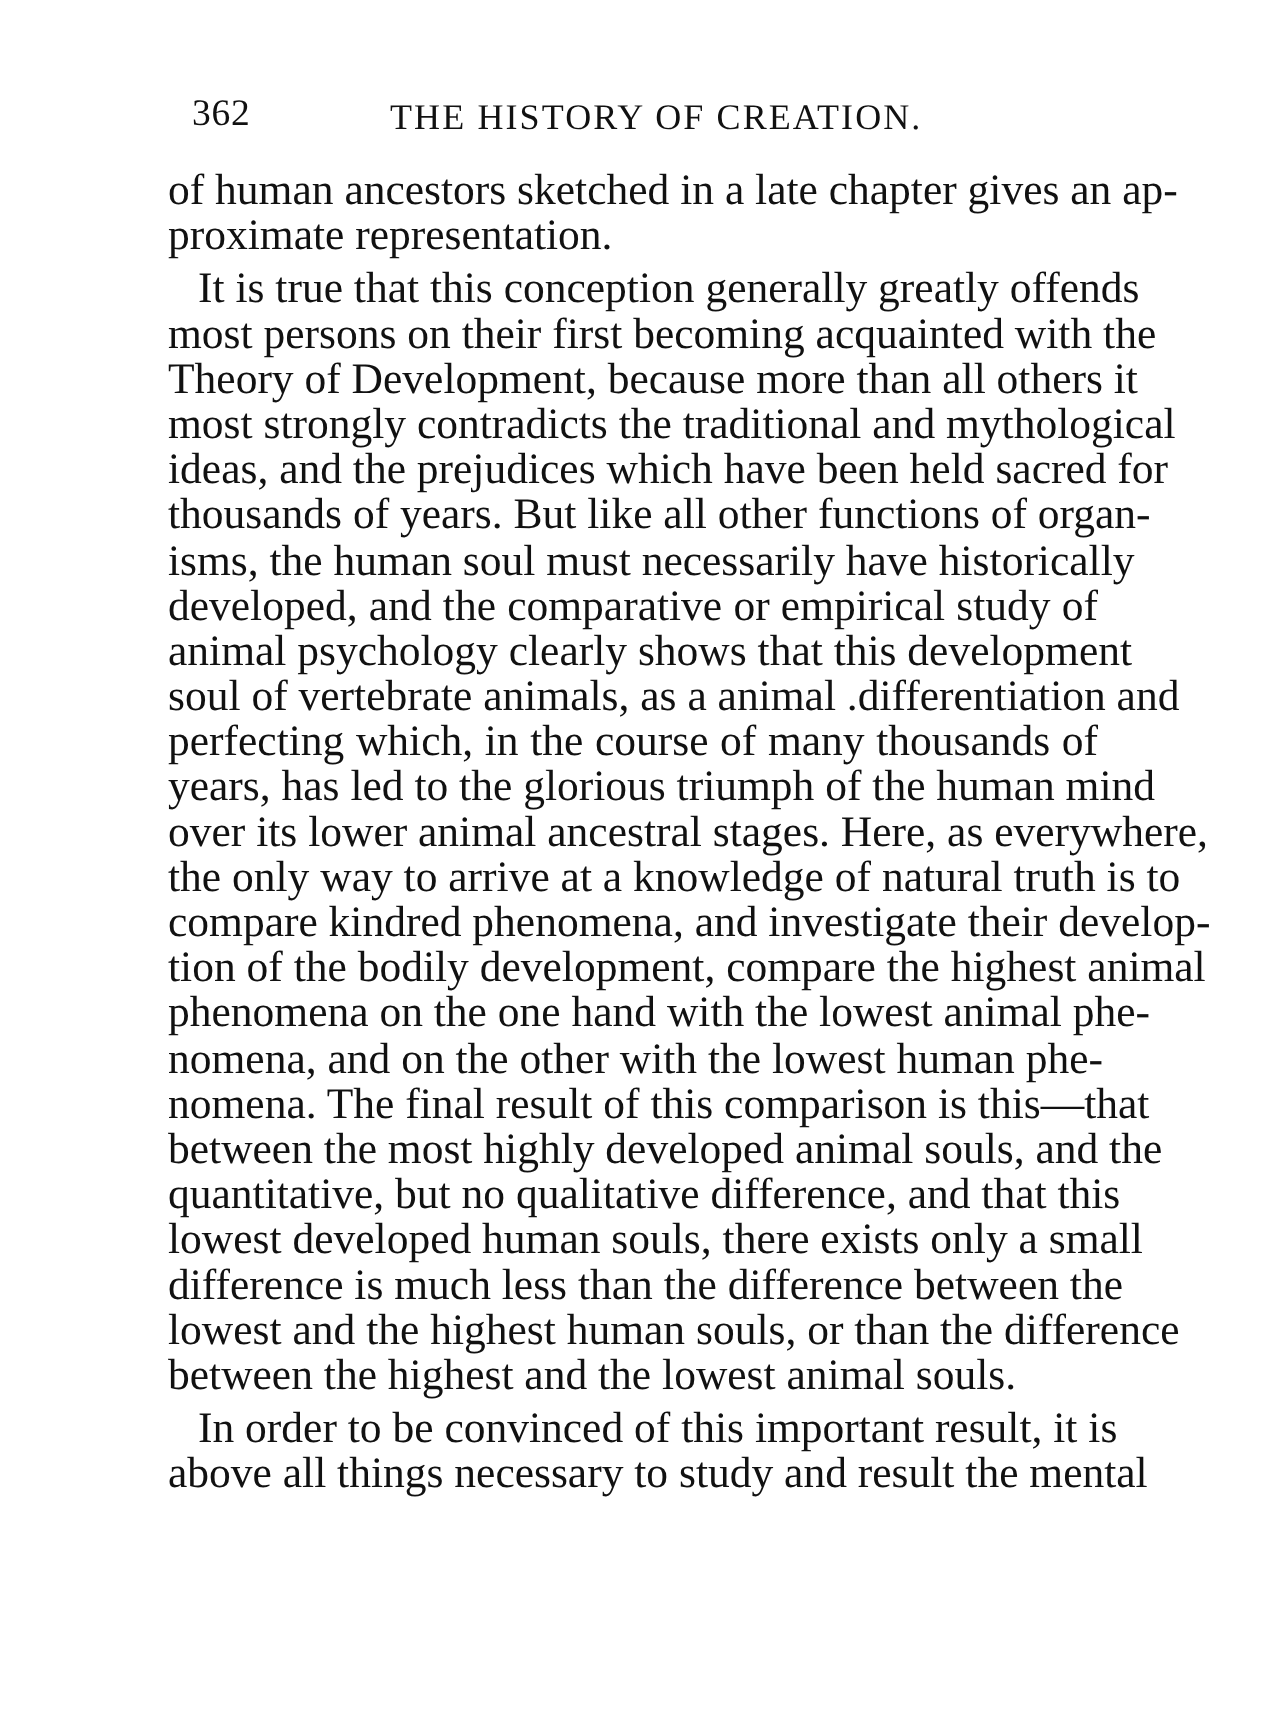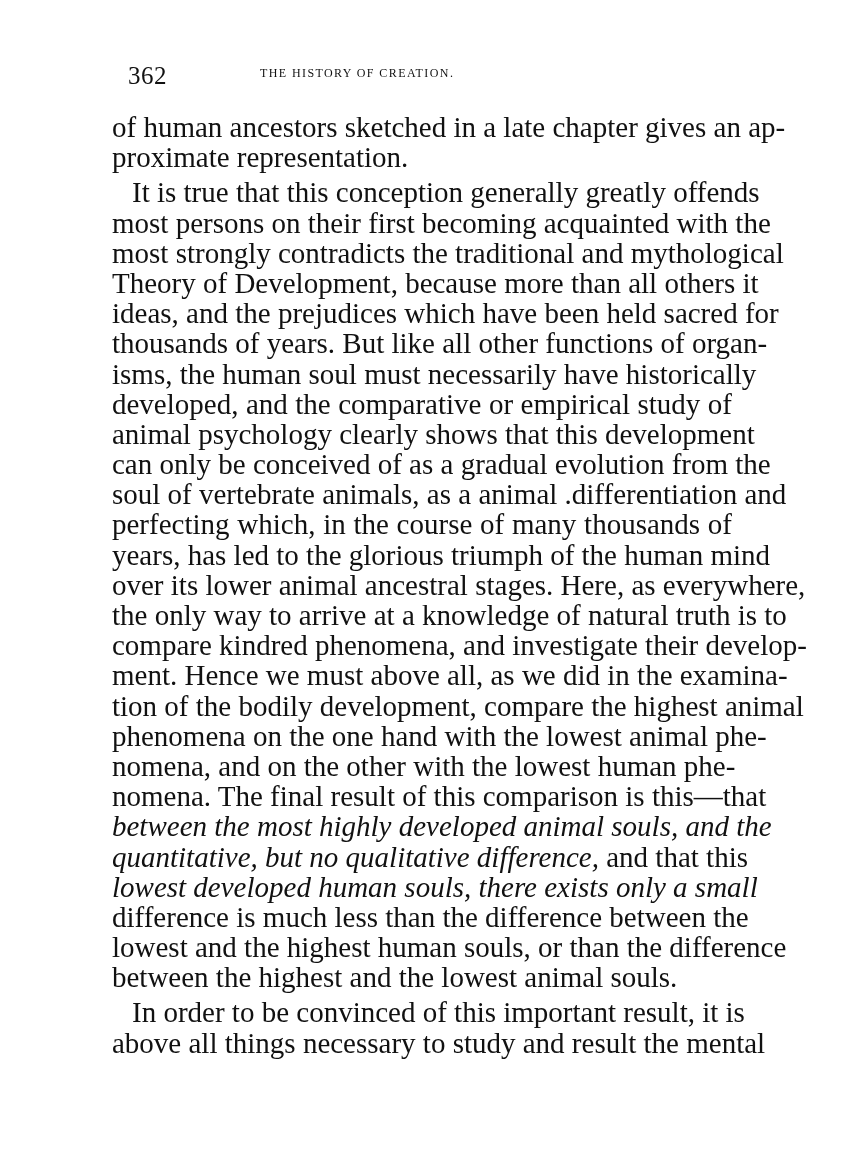--- a/index.html
+++ b/index.html
@@ -1,28 +1,28 @@
 <!DOCTYPE html>
 <html><head>
 <meta charset="utf-8">
 <style>
   html, body { margin: 0; padding: 0; background: #ffffff; }
   body { width: 850px; height: 1150px; position: relative; overflow: hidden;
          font-family: "Liberation Serif", "DejaVu Serif", serif; color: #111; }
   .page { position: absolute; left: 0; top: 0; width: 850px; height: 1150px; background: #fff; }
   .header { position: absolute; left: 112px; top: 62px; width: 620px; height: 30px; margin-left: 16px; }
   .page-number { position: absolute; left: 0; top: 0; font-size: 25px; letter-spacing: 0.5px; }
-  .running-head { position: absolute; left: 132px; top: 4px; font-size: 12px; letter-spacing: 1.4px; font-weight: normal; }
+  .running-head { position: absolute; left: 132px; top: 4px; font-size: 24px; letter-spacing: 1.4px; font-weight: normal; }
   .body-text { position: absolute; left: 112px; top: 112px; width: 620px; }
   .line { display: block; height: 30.2px; line-height: 30.2px; font-size: 29px; white-space: nowrap;
           text-align: justify; text-align-last: justify; }
   .line.last { text-align-last: left; }
   .line.indent { padding-left: 20px; }
   .para-gap { height: 5px; }
-  .it { font-style: italic; }
+  .it { }
 </style>
 </head>
 <body>
 
 <div class="page">
 
   <div class="header">
     <span class="page-number">362</span>
     <span class="running-head">THE HISTORY OF CREATION.</span>
   </div>
@@ -32,35 +32,33 @@
     <div>
       <span class="line">of human ancestors sketched in a late chapter gives an ap-</span>
       <span class="line last">proximate representation.</span>
     </div>
 
     <div class="para-gap"></div>
 
     <div>
       <span class="line indent">It is true that this conception generally greatly offends</span>
       <span class="line">most persons on their first becoming acquainted with the</span>
+      <span class="line">Theory of Development, because more than all others it</span>
       <span class="line">most strongly contradicts the traditional and mythological</span>
-      <span class="line">Theory of Development, because more than all others it</span>
       <span class="line">ideas, and the prejudices which have been held sacred for</span>
       <span class="line">thousands of years.  But like all other functions of organ-</span>
       <span class="line">isms, the human soul must necessarily have historically</span>
       <span class="line">developed, and the comparative or empirical study of</span>
       <span class="line">animal psychology clearly shows that this development</span>
-      <span class="line">can only be conceived of as a gradual evolution from the</span>
       <span class="line">soul of vertebrate animals, as a animal .differentiation and</span>
       <span class="line">perfecting which, in the course of many thousands of</span>
       <span class="line">years, has led to the glorious triumph of the human mind</span>
       <span class="line">over its lower animal ancestral stages.  Here, as everywhere,</span>
       <span class="line">the only way to arrive at a knowledge of natural truth is to</span>
       <span class="line">compare kindred phenomena, and investigate their develop-</span>
-      <span class="line">ment.  Hence we must above all, as we did in the examina-</span>
       <span class="line">tion of the bodily development, compare the highest animal</span>
       <span class="line">phenomena on the one hand with the lowest animal phe-</span>
       <span class="line">nomena, and on the other with the lowest human phe-</span>
       <span class="line">nomena.  The final result of this comparison is this—that</span>
       <span class="line it">between the most highly developed animal souls, and the</span>
       <span class="line" style="text-align: justify; text-align-last: justify;"><span class="it">quantitative, but no qualitative difference,</span><span> and that this</span></span>
       <span class="line it">lowest developed human souls, there exists only a small</span>
       <span class="line">difference is much less than the difference between the</span>
       <span class="line">lowest and the highest human souls, or than the difference</span>
       <span class="line last">between the highest and the lowest animal souls.</span>

